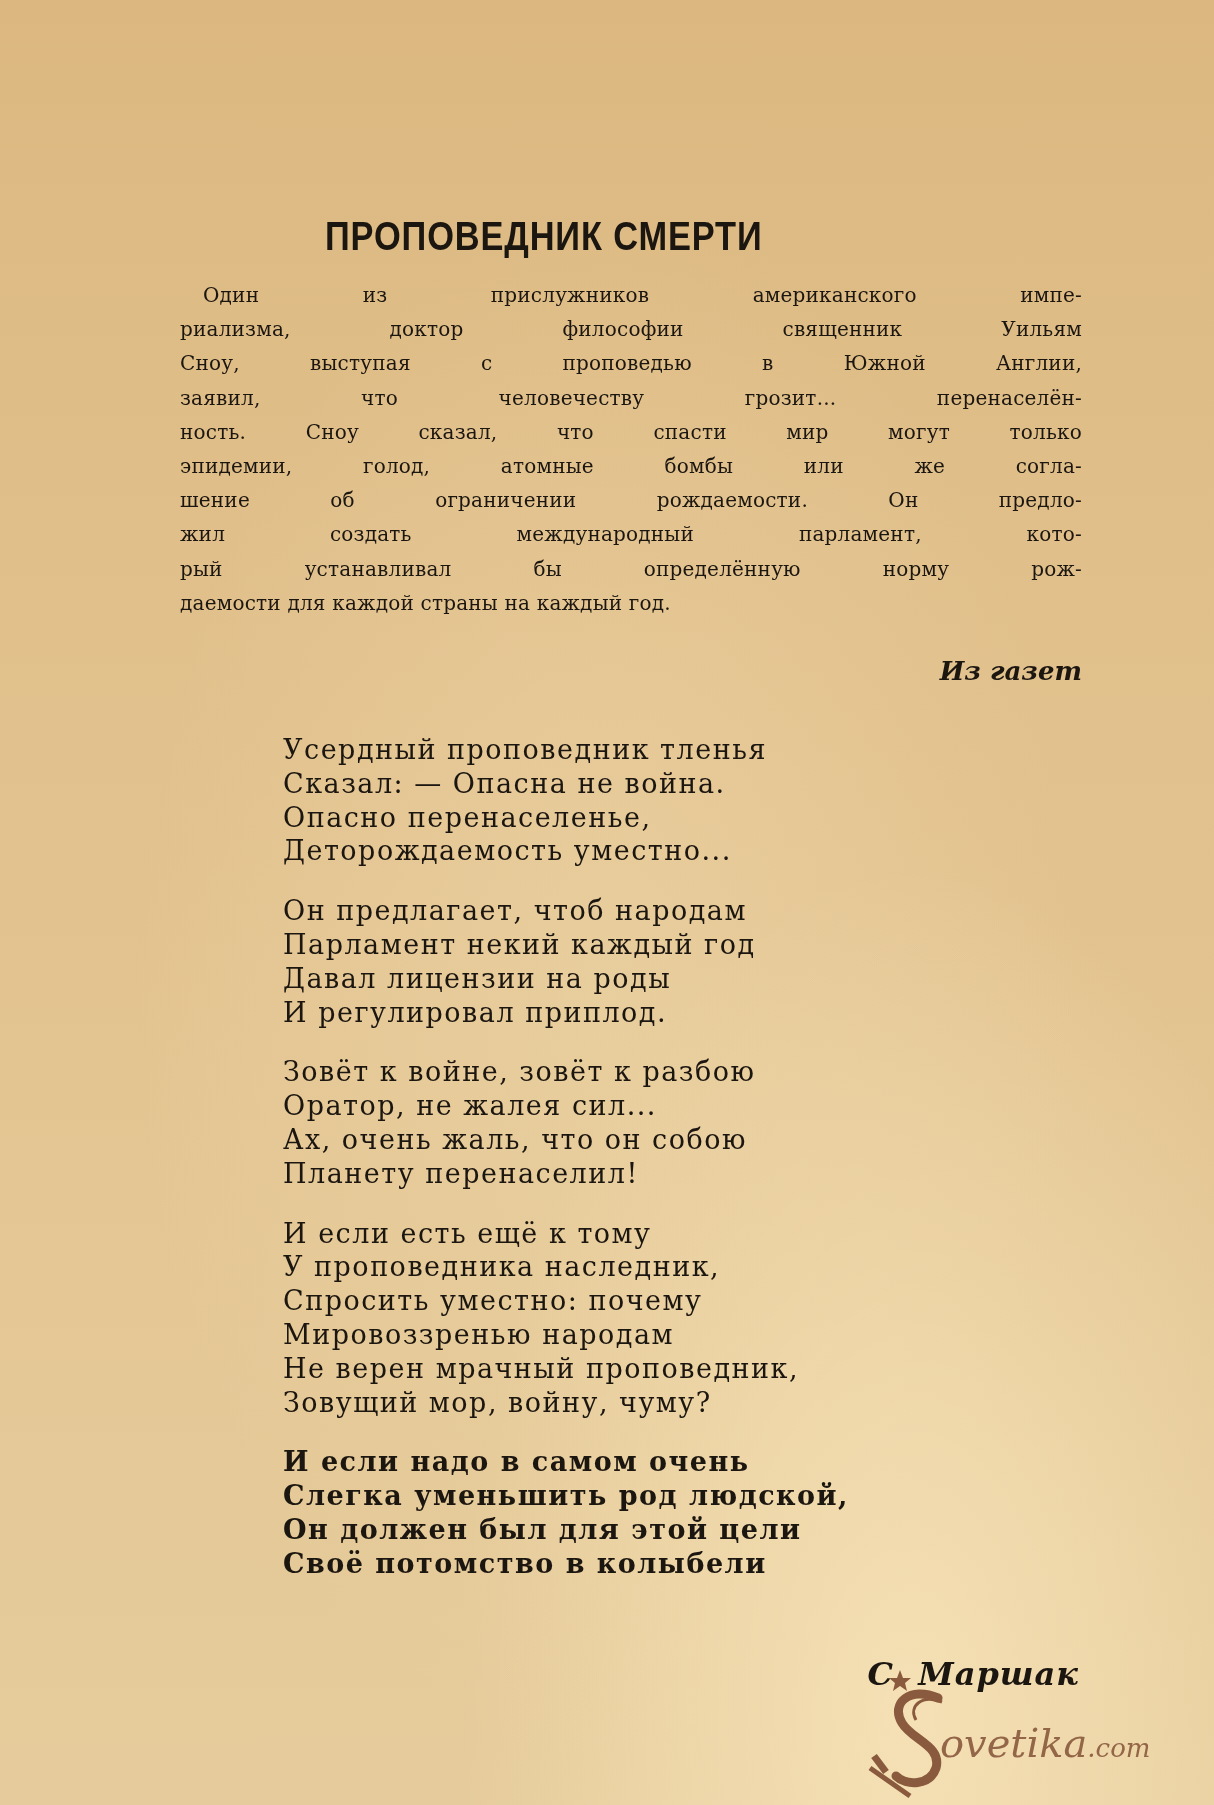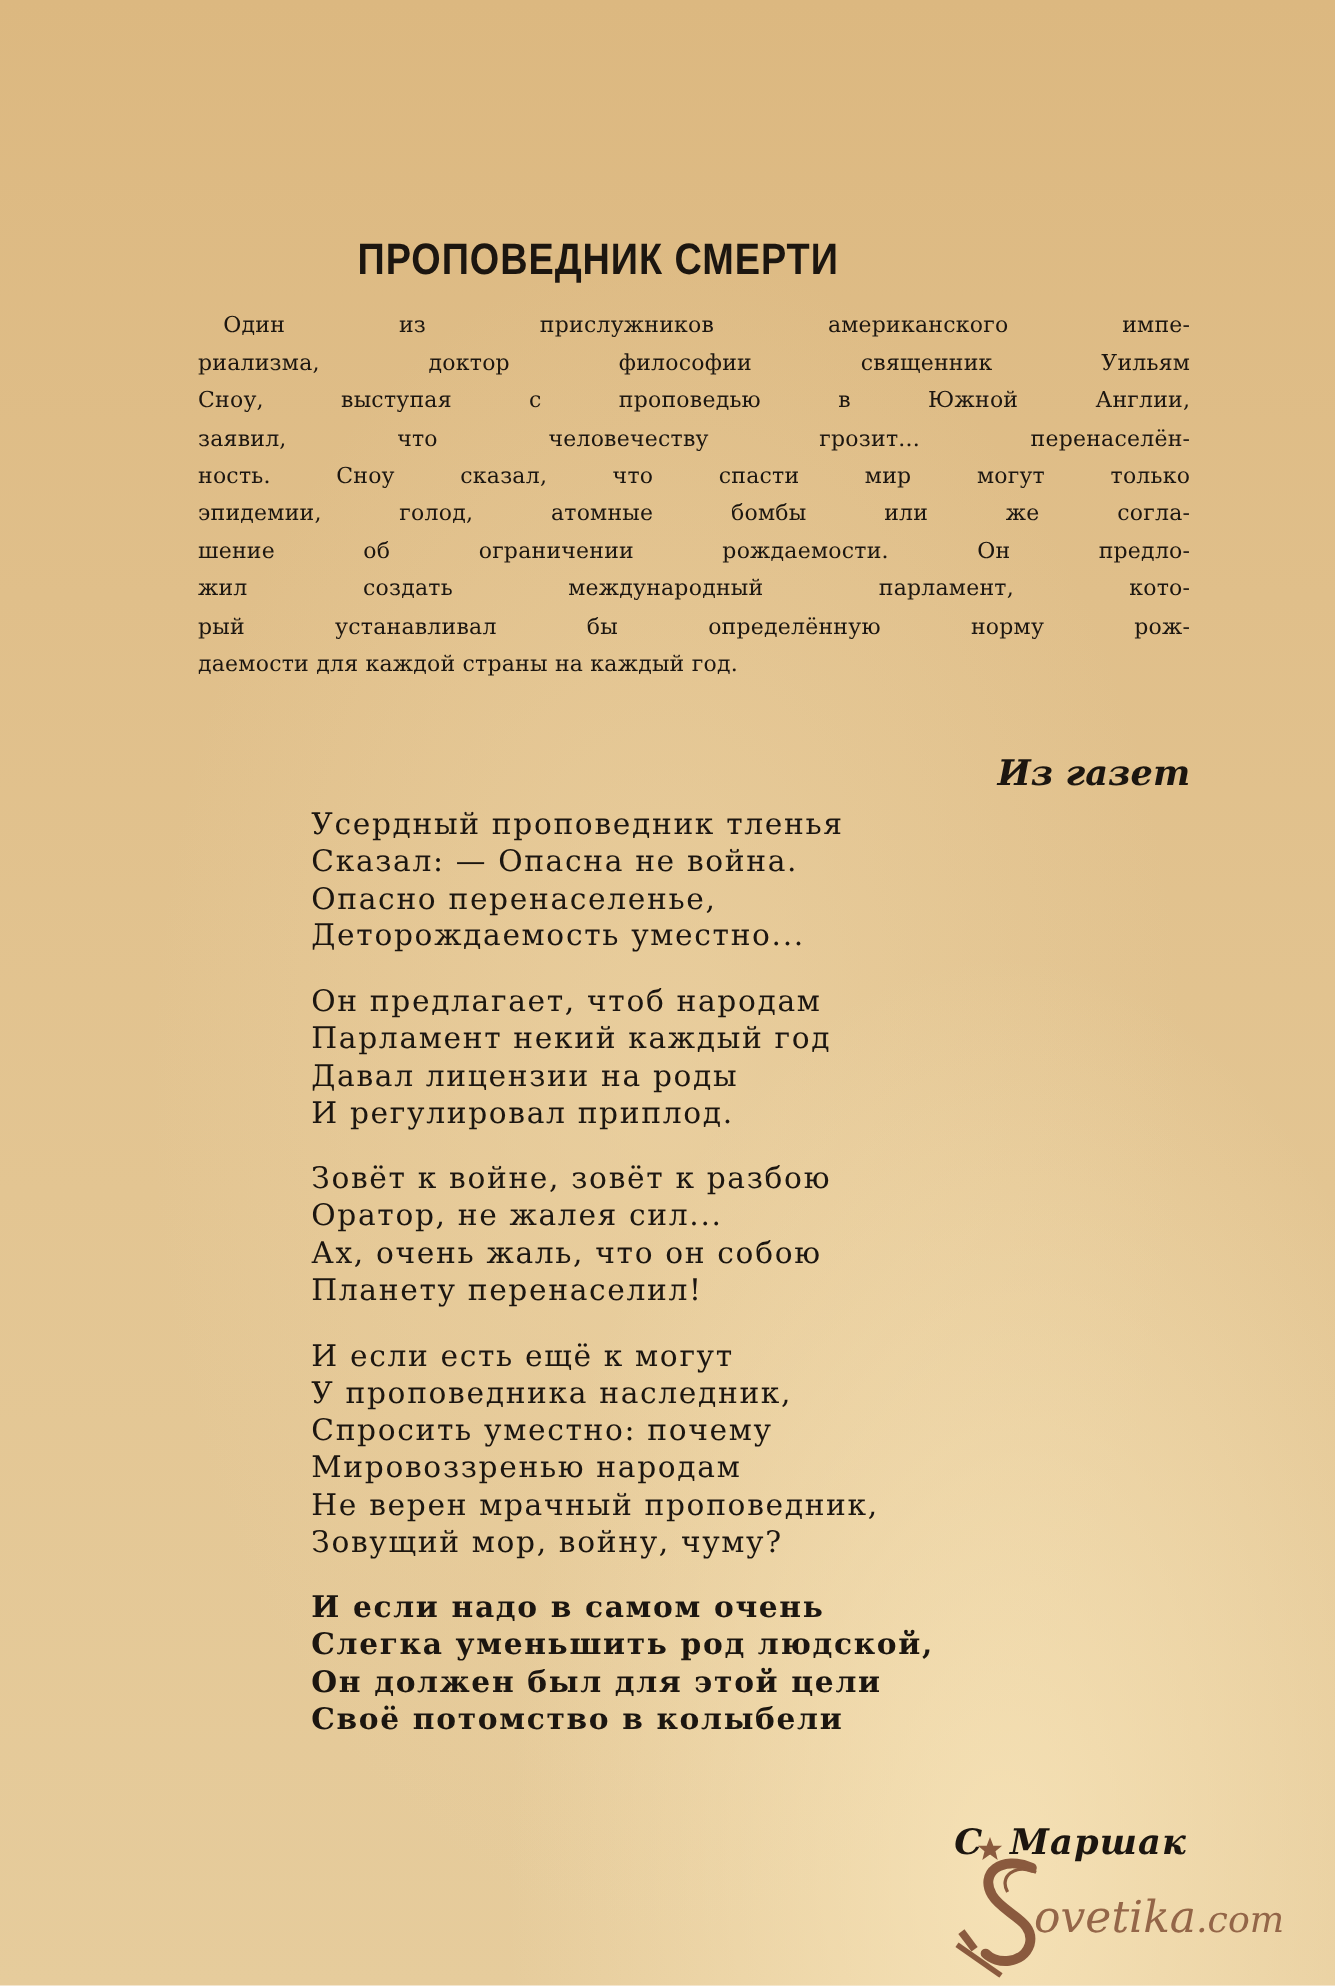--- a/index.html
+++ b/index.html
@@ -23,21 +23,21 @@
     .prose {
       position: absolute; left: 180px; top: 278px; width: 902px;
       font-size: 20px; line-height: 34.2px; font-weight: normal;
       letter-spacing: 0.2px;
     }
     .prose .line { display: block; white-space: nowrap; text-align: justify; text-align-last: justify; }
     .prose .line.first { padding-left: 23px; }
     .prose .line.last { text-align-last: left; }
     .source {
       position: absolute; right: 132px; top: 656px;
-      font-style: italic; font-weight: bold; font-size: 32px; margin-top: 28px;
+      font-style: italic; font-weight: bold; font-size: 26px;
     }
     .poem {
       position: absolute; left: 283px; top: 733px;
       font-size: 27px; line-height: 33.8px; letter-spacing: 1.5px;
     }
     .stanza { margin-bottom: 26px; }
     .stanza .vl { display: block; white-space: nowrap; }
     .stanza.bold .vl { font-weight: bold; }
     .author {
       position: absolute; right: 135px; top: 1655px;
@@ -46,21 +46,21 @@
     }
     .watermark {
       position: absolute; left: 860px; top: 1668px; width: 354px; height: 130px;
       color: #8a5a3e;
     }
     .wm-text {
       position: absolute; left: 80px; top: 52px;
       font-family: "DejaVu Serif", serif; font-style: italic; font-size: 40px;
       color: #8a5a3e; opacity: 0.9; white-space: nowrap;
     }
-    .wm-text .dom { font-size: 33px; margin-top: 12px; }
+    .wm-text .dom { font-size: 26px; margin-top: 12px; }
   </style>
 </head>
 <body>
 
 <div class="page">
 
   <div class="title">ПРОПОВЕДНИК СМЕРТИ</div>
 
   <div class="prose">
     <span class="line first">Один из прислужников американского импе-</span>
@@ -90,21 +90,21 @@
       <span class="vl">Давал лицензии на роды</span>
       <span class="vl">И регулировал приплод.</span>
     </div>
     <div class="stanza">
       <span class="vl">Зовёт к войне, зовёт к разбою</span>
       <span class="vl">Оратор, не жалея сил...</span>
       <span class="vl">Ах, очень жаль, что он собою</span>
       <span class="vl">Планету перенаселил!</span>
     </div>
     <div class="stanza">
-      <span class="vl">И если есть ещё к могут</span>
+      <span class="vl">И если есть ещё к тому</span>
       <span class="vl">У проповедника наследник,</span>
       <span class="vl">Спросить уместно: почему</span>
       <span class="vl">Мировоззренью народам</span>
       <span class="vl">Не верен мрачный проповедник,</span>
       <span class="vl">Зовущий мор, войну, чуму?</span>
     </div>
     <div class="stanza bold">
       <span class="vl">И если надо в самом очень</span>
       <span class="vl">Слегка уменьшить род людской,</span>
       <span class="vl">Он должен был для этой цели</span>

